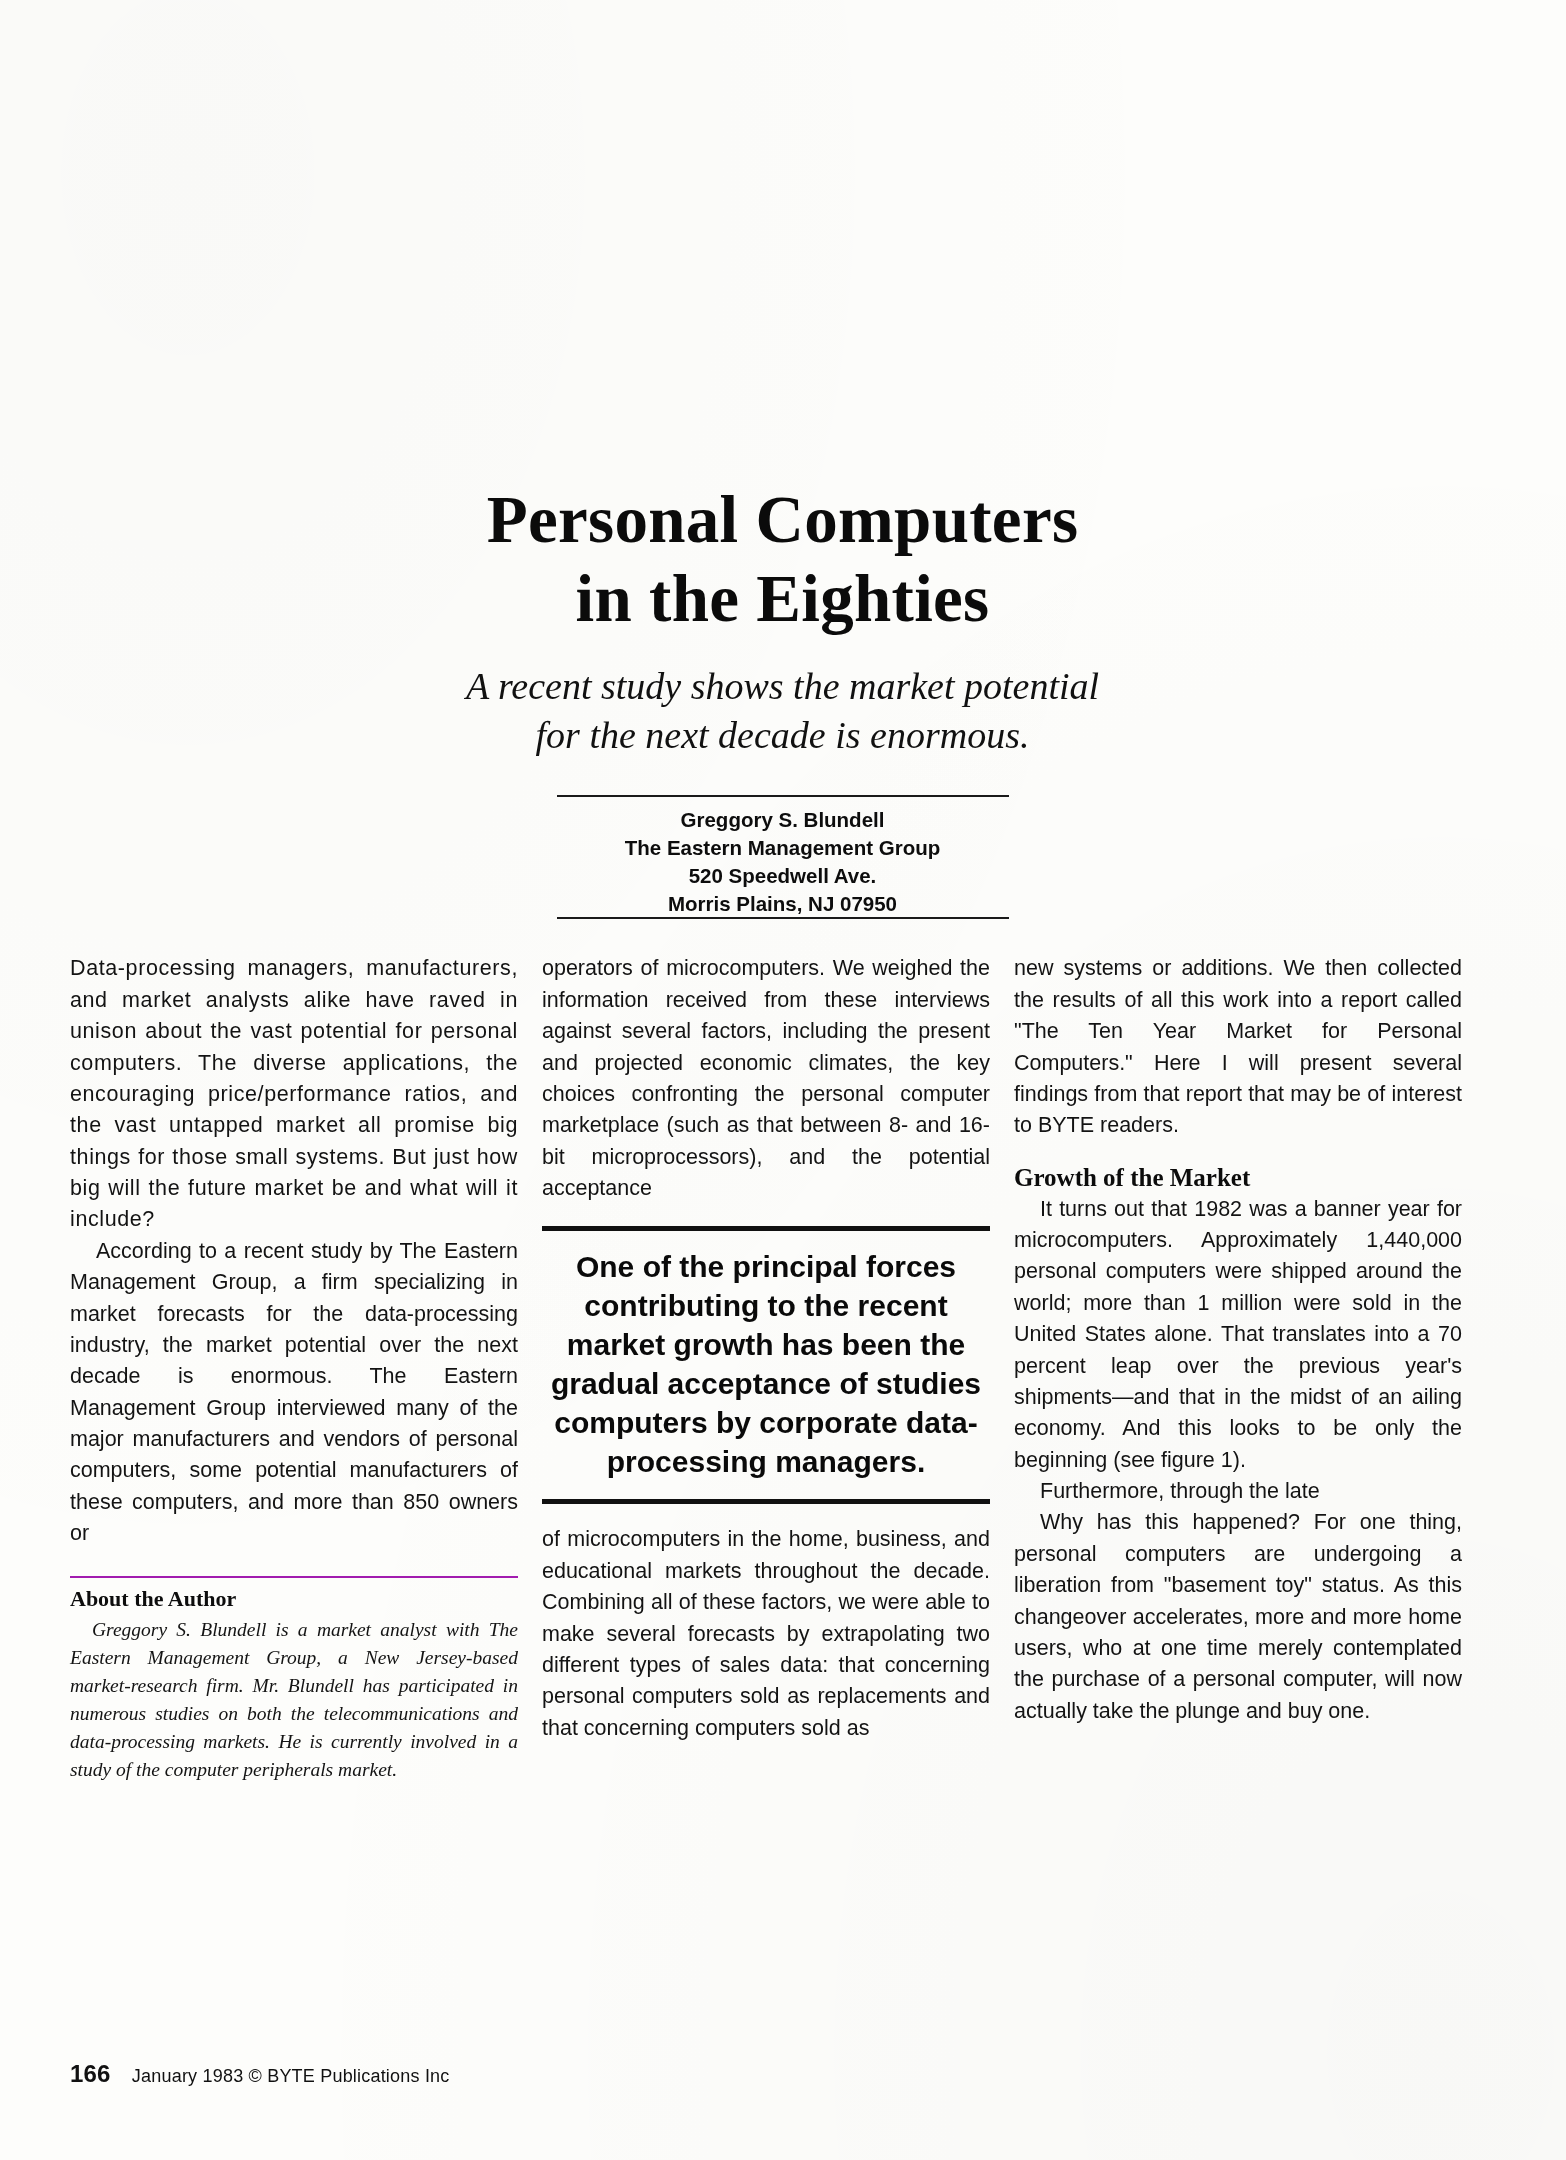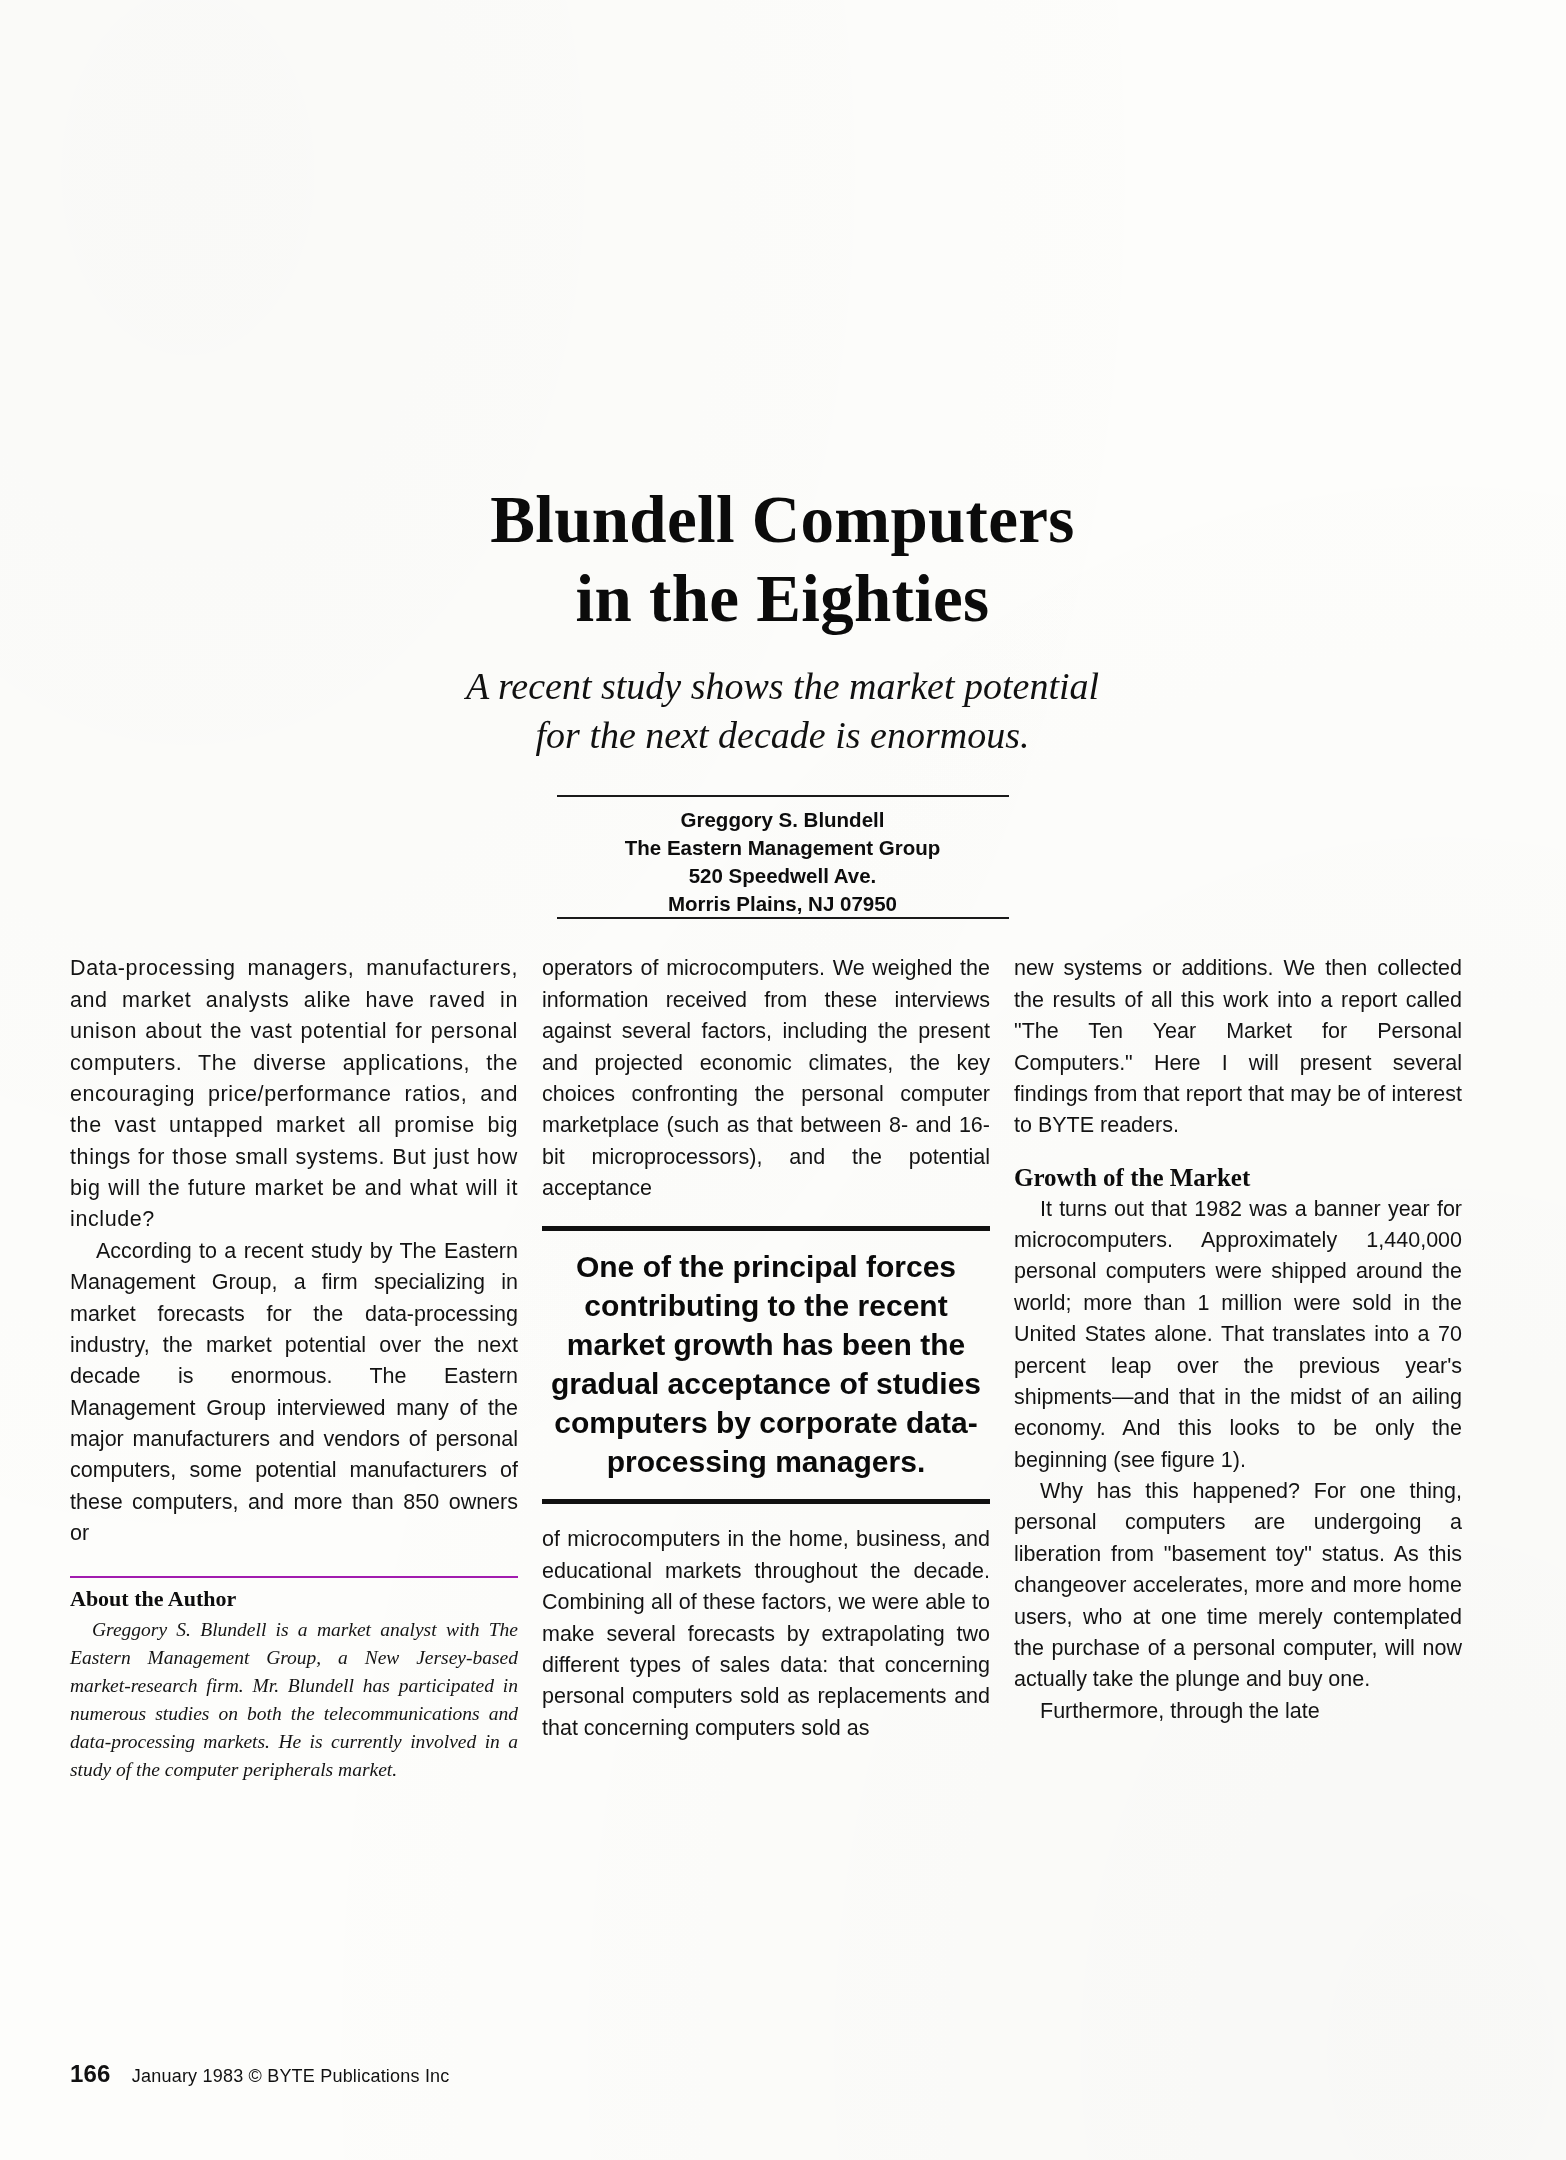--- a/index.html
+++ b/index.html
@@ -171,21 +171,21 @@
 </head>
 <body>
 
 <div class="page">
   <div class="paper-tint"></div>
 
   <div class="content">
 
     <div class="title-block">
       <h1 class="title">
-        <span>Blundell Computers</span><br>
+        <span>Personal Computers</span><br>
         <span>in the Eighties</span>
       </h1>
       <div class="subtitle">
         <span>A recent study shows the market potential</span><br>
         <span>for the next decade is enormous.</span>
       </div>
     </div>
 
     <div class="byline">
       <div>Greggory S. Blundell</div>
@@ -209,22 +209,22 @@
       <div class="col">
         <p>operators of microcomputers. We weighed the information received from these interviews against several factors, including the present and projected economic climates, the key choices confronting the personal computer marketplace (such as that between 8- and 16-bit microprocessors), and the potential acceptance</p>
         <div class="pullquote">One of the principal forces contributing to the recent market growth has been the gradual acceptance of studies computers by corporate data-processing managers.</div>
         <p>of microcomputers in the home, business, and educational markets throughout the decade. Combining all of these factors, we were able to make several forecasts by extrapolating two different types of sales data: that concerning personal computers sold as replacements and that concerning computers sold as</p>
       </div>
 
       <div class="col">
         <p>new systems or additions. We then collected the results of all this work into a report called "The Ten Year Market for Personal Computers." Here I will present several findings from that report that may be of interest to BYTE readers.</p>
         <h2 class="section">Growth of the Market</h2>
         <p class="indent">It turns out that 1982 was a banner year for microcomputers. Approximately 1,440,000 personal computers were shipped around the world; more than 1 million were sold in the United States alone. That translates into a 70 percent leap over the previous year's shipments—and that in the midst of an ailing economy. And this looks to be only the beginning (see figure 1).</p>
+        <p class="indent">Furthermore, through the late</p>
         <p class="indent">Why has this happened? For one thing, personal computers are undergoing a liberation from "basement toy" status. As this changeover accelerates, more and more home users, who at one time merely contemplated the purchase of a personal computer, will now actually take the plunge and buy one.</p>
-        <p class="indent">Furthermore, through the late</p>
       </div>
 
     </div>
   </div>
 
   <div class="footer">
     <span class="pagenum">166</span>
     <span>January 1983 © BYTE Publications Inc</span>
   </div>
 </div>

